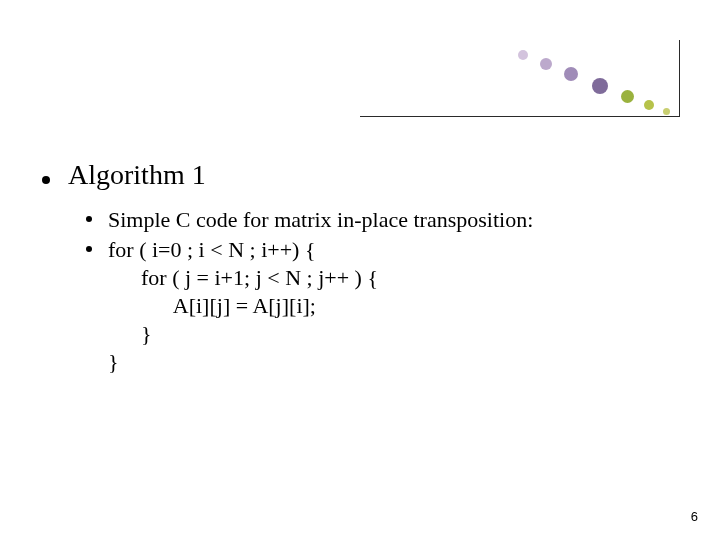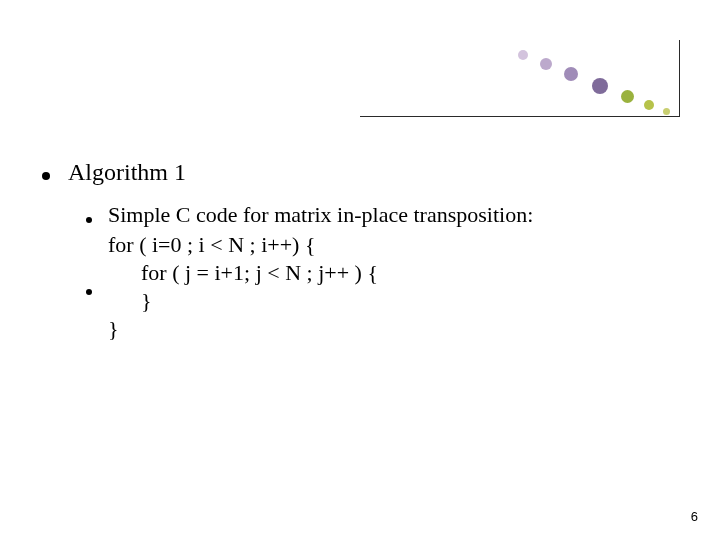--- a/index.html
+++ b/index.html
@@ -10,24 +10,24 @@
   
   .decor { position: absolute; top: 0; right: 0; width: 720px; height: 140px; pointer-events: none; }
   .rule-h { position: absolute; top: 116px; right: 40px; width: 320px; height: 1px; background: #2a2a2a; }
   .rule-v { position: absolute; top: 40px; right: 40px; width: 1px; height: 77px; background: #2a2a2a; }
   .dot { position: absolute; border-radius: 50%; }
 
   .content { position: absolute; top: 158px; left: 42px; right: 60px; }
 
   .row { display: flex; align-items: baseline; }
   .bullet-l1 { width: 8px; height: 8px; border-radius: 50%; background: #000; margin-top: 12px; margin-right: 18px; flex: 0 0 auto; }
-  .h1 { font-size: 24px; font-weight: 400; line-height: 1.2; }
+  .h1 { font-size: 28px; font-weight: 400; line-height: 1.2; }
 
   .sub { margin-top: 14px; margin-left: 44px; }
-  .row2 { display: flex; align-items: center; margin-top: 2px; }
+  .row2 { display: flex; align-items: flex-start; margin-top: 2px; }
   .bullet-l2 { width: 6px; height: 6px; border-radius: 50%; background: #000; margin-top: 10px; margin-right: 16px; flex: 0 0 auto; }
   .t { font-size: 22px; line-height: 1.28; }
 
   .code-block { margin-left: 22px; }
   .code-line { font-size: 22px; line-height: 1.28; white-space: pre; }
 
   .pagenum { position: absolute; right: 22px; bottom: 16px; font-size: 13px; color: #000; font-family: Arial, sans-serif; }
 </style>
 </head>
 <body>
@@ -57,20 +57,21 @@
     <div class="sub">
       <div class="row2">
         <div class="bullet-l2"></div>
         <div class="t">Simple C code for matrix in-place transposition:</div>
       </div>
       <div class="row2">
         <div class="bullet-l2"></div>
         <div class="code-block" id="code-host" style="margin-left:0">
             <div class="code-line">for ( i=0 ; i &lt; N ; i++) {</div>
             <div class="code-line">      for ( j = i+1; j &lt; N ; j++ ) {</div>
+            <div class="code-line">            A[i][j] = A[j][i];</div>
             <div class="code-line">      }</div>
             <div class="code-line">}</div>
           </div>
       </div>
     </div>
   </div>
 
   <div class="pagenum">6</div>
 </div>
 

